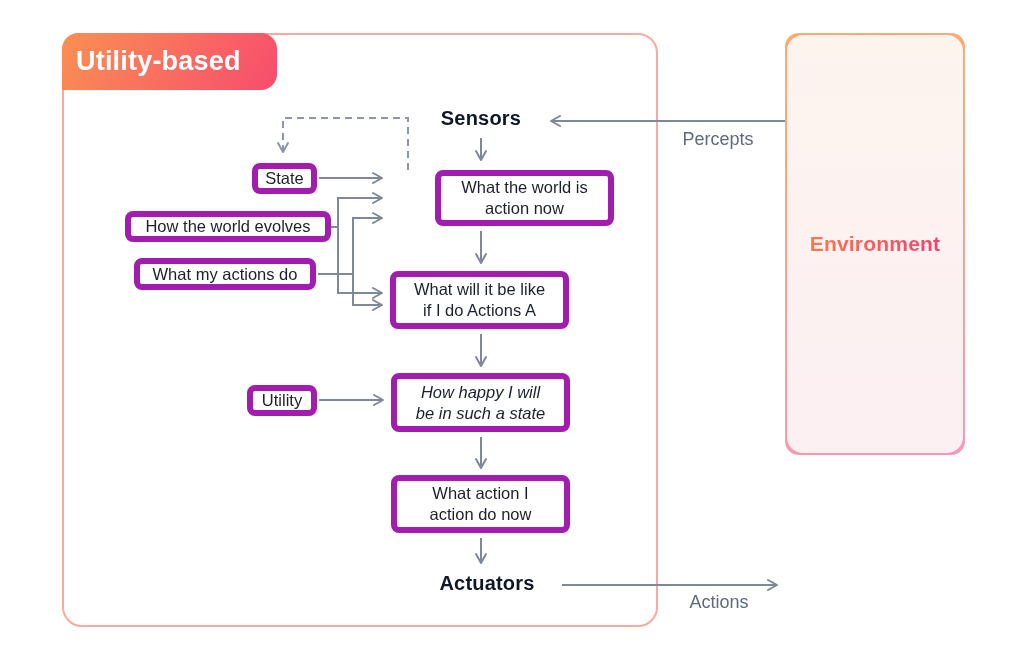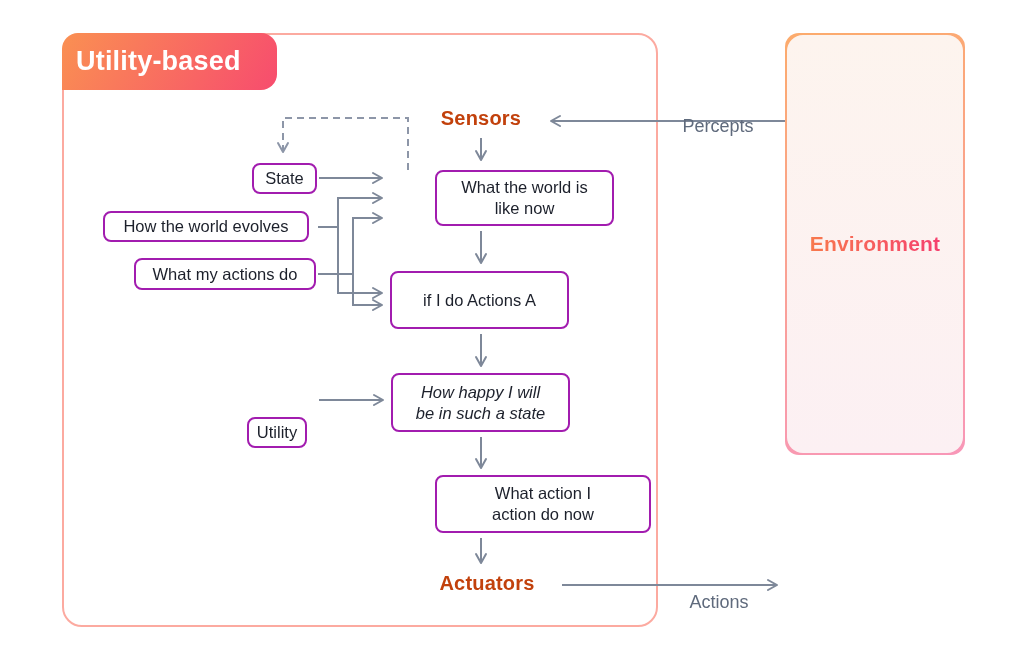--- a/index.html
+++ b/index.html
@@ -50,65 +50,65 @@
     left: 0; top: 0;
     width: 1024px; height: 661px;
     z-index: 1;
     pointer-events: none;
   }
 
   
   .node {
     position: absolute;
     background: #ffffff;
-    border: 2px solid #a21caf;
+    border: 6px solid #a21caf;
     border-radius: 8px;
     display: flex;
     flex-direction: column;
     align-items: center;
     justify-content: center;
     text-align: center;
     color: #1c202b;
     font-size: 16.5px;
     line-height: 21px;
     z-index: 2;
   }
   .node span { display: block; white-space: nowrap; }
 
   .node-state     { left: 252px; top: 163px; width: 65px;  height: 31px; }
-  .node-evolves   { left: 103px; top: 211px; width: 206px; height: 31px; }
+  .node-evolves   { left: 125px; top: 211px; width: 206px; height: 31px; }
   .node-myactions { left: 134px; top: 258px; width: 182px; height: 32px; }
-  .node-utility   { left: 247px; top: 385px; width: 60px;  height: 31px; margin-top: 32px; }
+  .node-utility   { left: 247px; top: 385px; width: 70px;  height: 31px; }
   .node-worldnow  { left: 390px; top: 170px; width: 179px; height: 56px; margin-left: 45px; }
   .node-worldif   { left: 390px; top: 271px; width: 179px; height: 58px; }
   .node-happy     { left: 391px; top: 373px; width: 179px; height: 59px; font-style: italic; }
-  .node-actionnow { left: 391px; top: 475px; width: 216px; height: 58px; margin-left: 44px; }
+  .node-actionnow { left: 391px; top: 475px; width: 179px; height: 58px; }
 
   
   .port-label {
     position: absolute;
-    color: #c2410c;
+    color: #0f172a;
     font-size: 20px;
     font-weight: bold;
     text-align: center;
     z-index: 2;
     letter-spacing: 0.2px;
   }
   .port-sensors   { left: 411px; top: 107px; width: 140px; }
   .port-actuators { left: 407px; top: 572px; width: 160px; }
 
   
   .flow-label {
     position: absolute;
     color: #5f6a7c;
     font-size: 18px;
     text-align: center;
     z-index: 2;
   }
-  .flow-percepts { left: 668px; top: 116px; width: 100px; }
+  .flow-percepts { left: 668px; top: 129px; width: 100px; }
   .flow-actions  { left: 669px; top: 592px; width: 100px; }
 
   
   .environment {
     position: absolute;
     left: 785px; top: 33px;
     width: 180px; height: 422px;
     border-radius: 14px;
     background: linear-gradient(165deg, #fcab6c 0%, #f897b8 100%);
     padding: 2px;
@@ -204,24 +204,25 @@
   <div class="node node-evolves">
     <span>How the world evolves</span>
   </div>
 
   <div class="node node-myactions">
     <span>What my actions do</span>
   </div>
 
   <div class="node node-worldnow">
     <span>What the world is</span>
-    <span>like now</span>
+    <span>action now</span>
   </div>
 
   <div class="node node-worldif">
+    <span>What will it be like</span>
     <span>if I do Actions A</span>
   </div>
 
   <div class="node node-utility">
     <span>Utility</span>
   </div>
 
   <div class="node node-happy">
     <span>How happy I will</span>
     <span>be in such a state</span>

